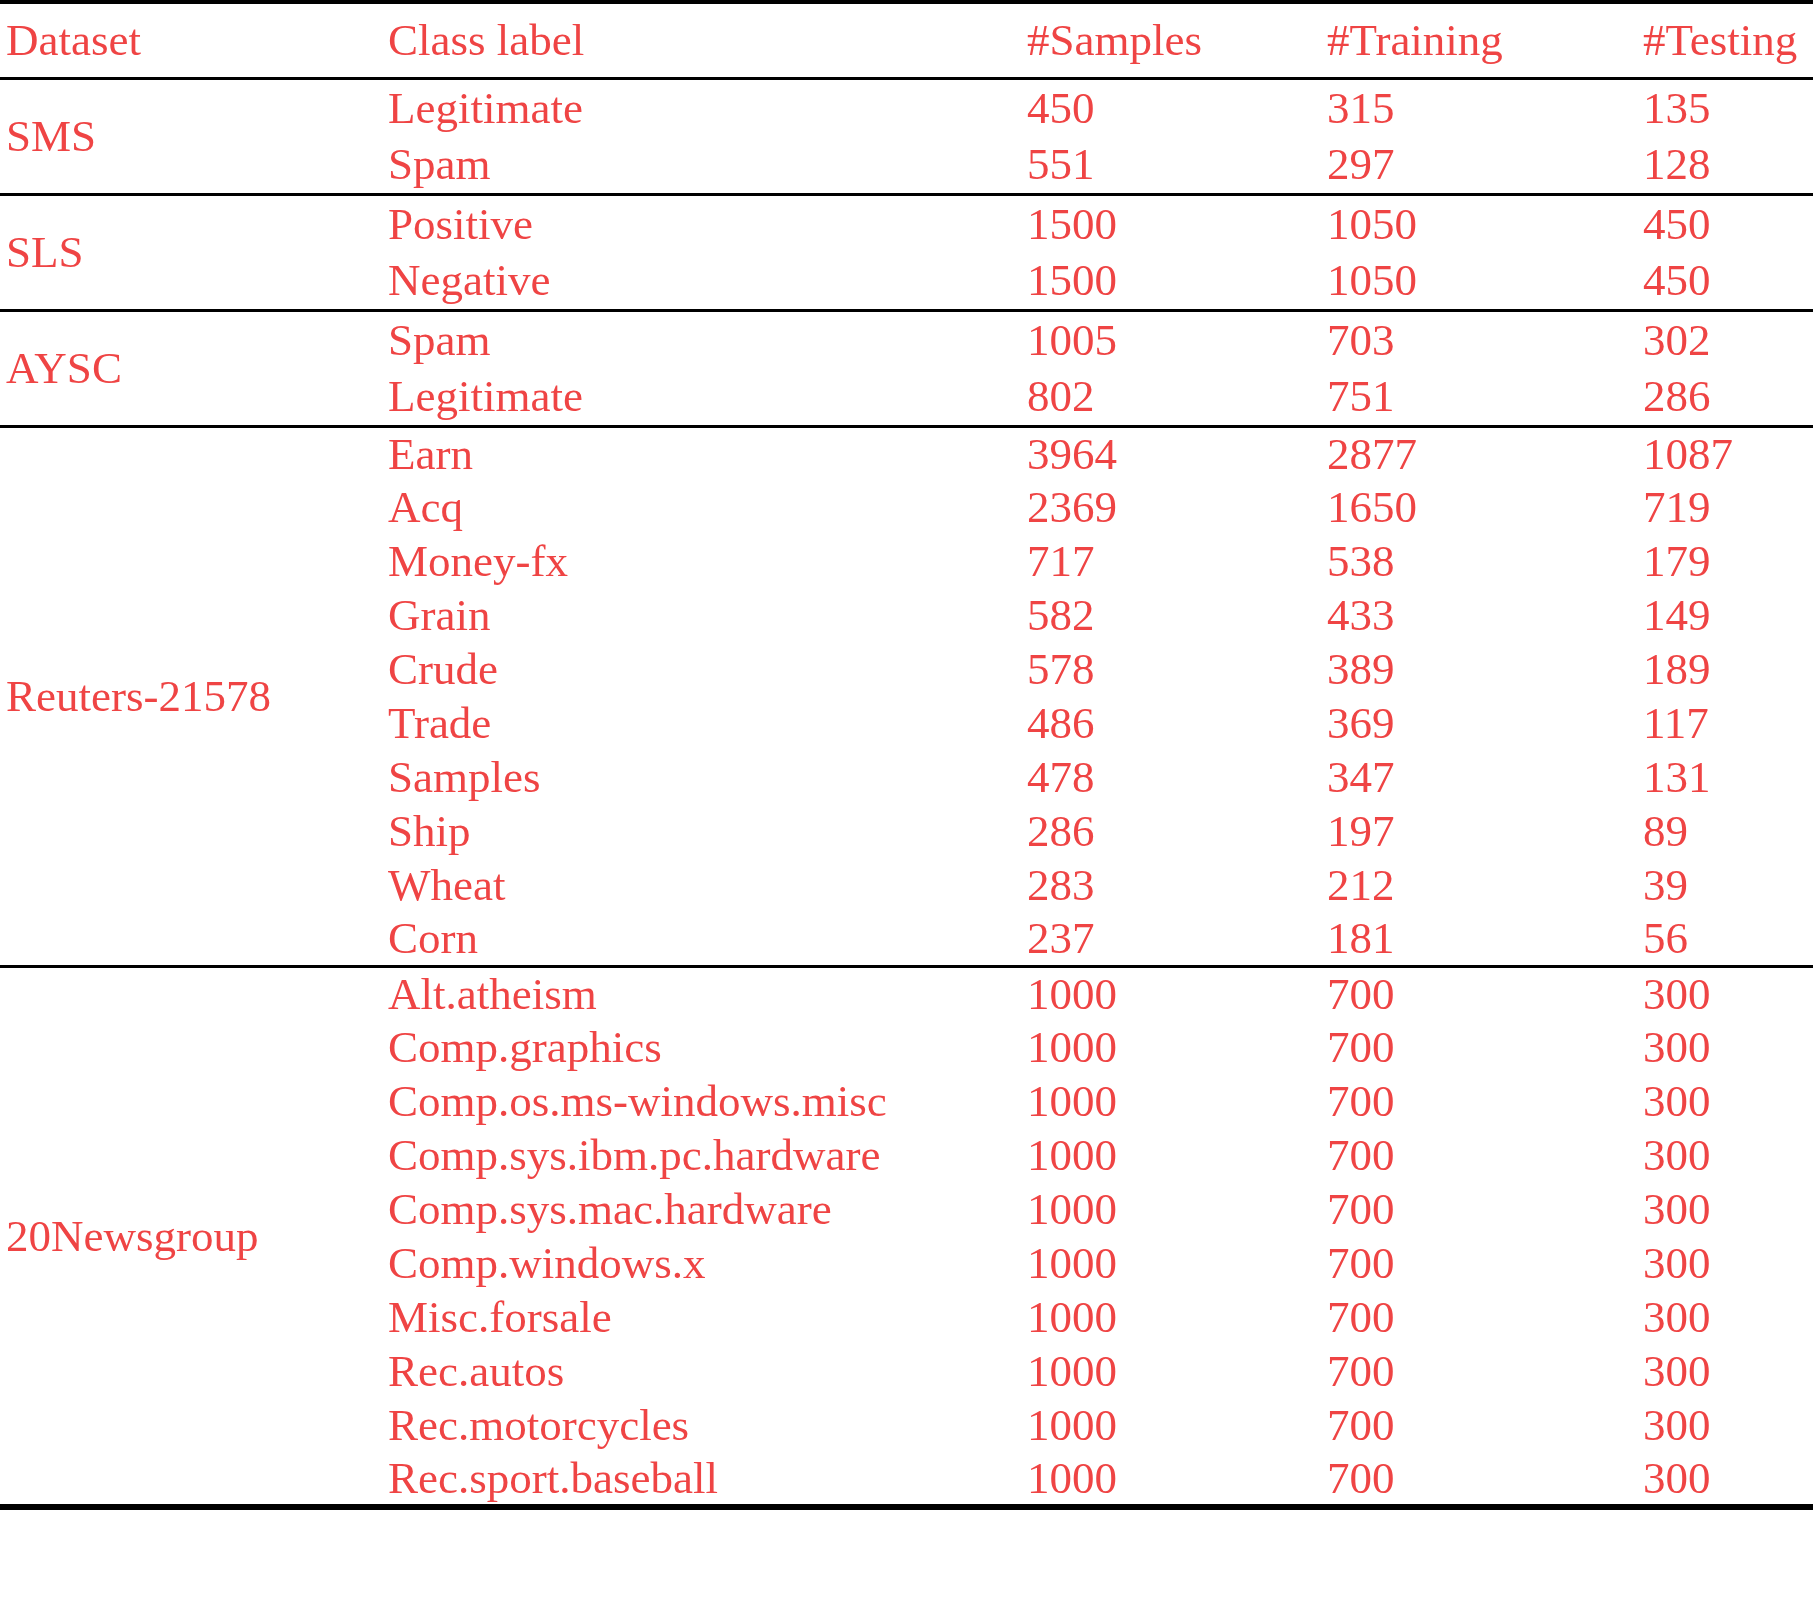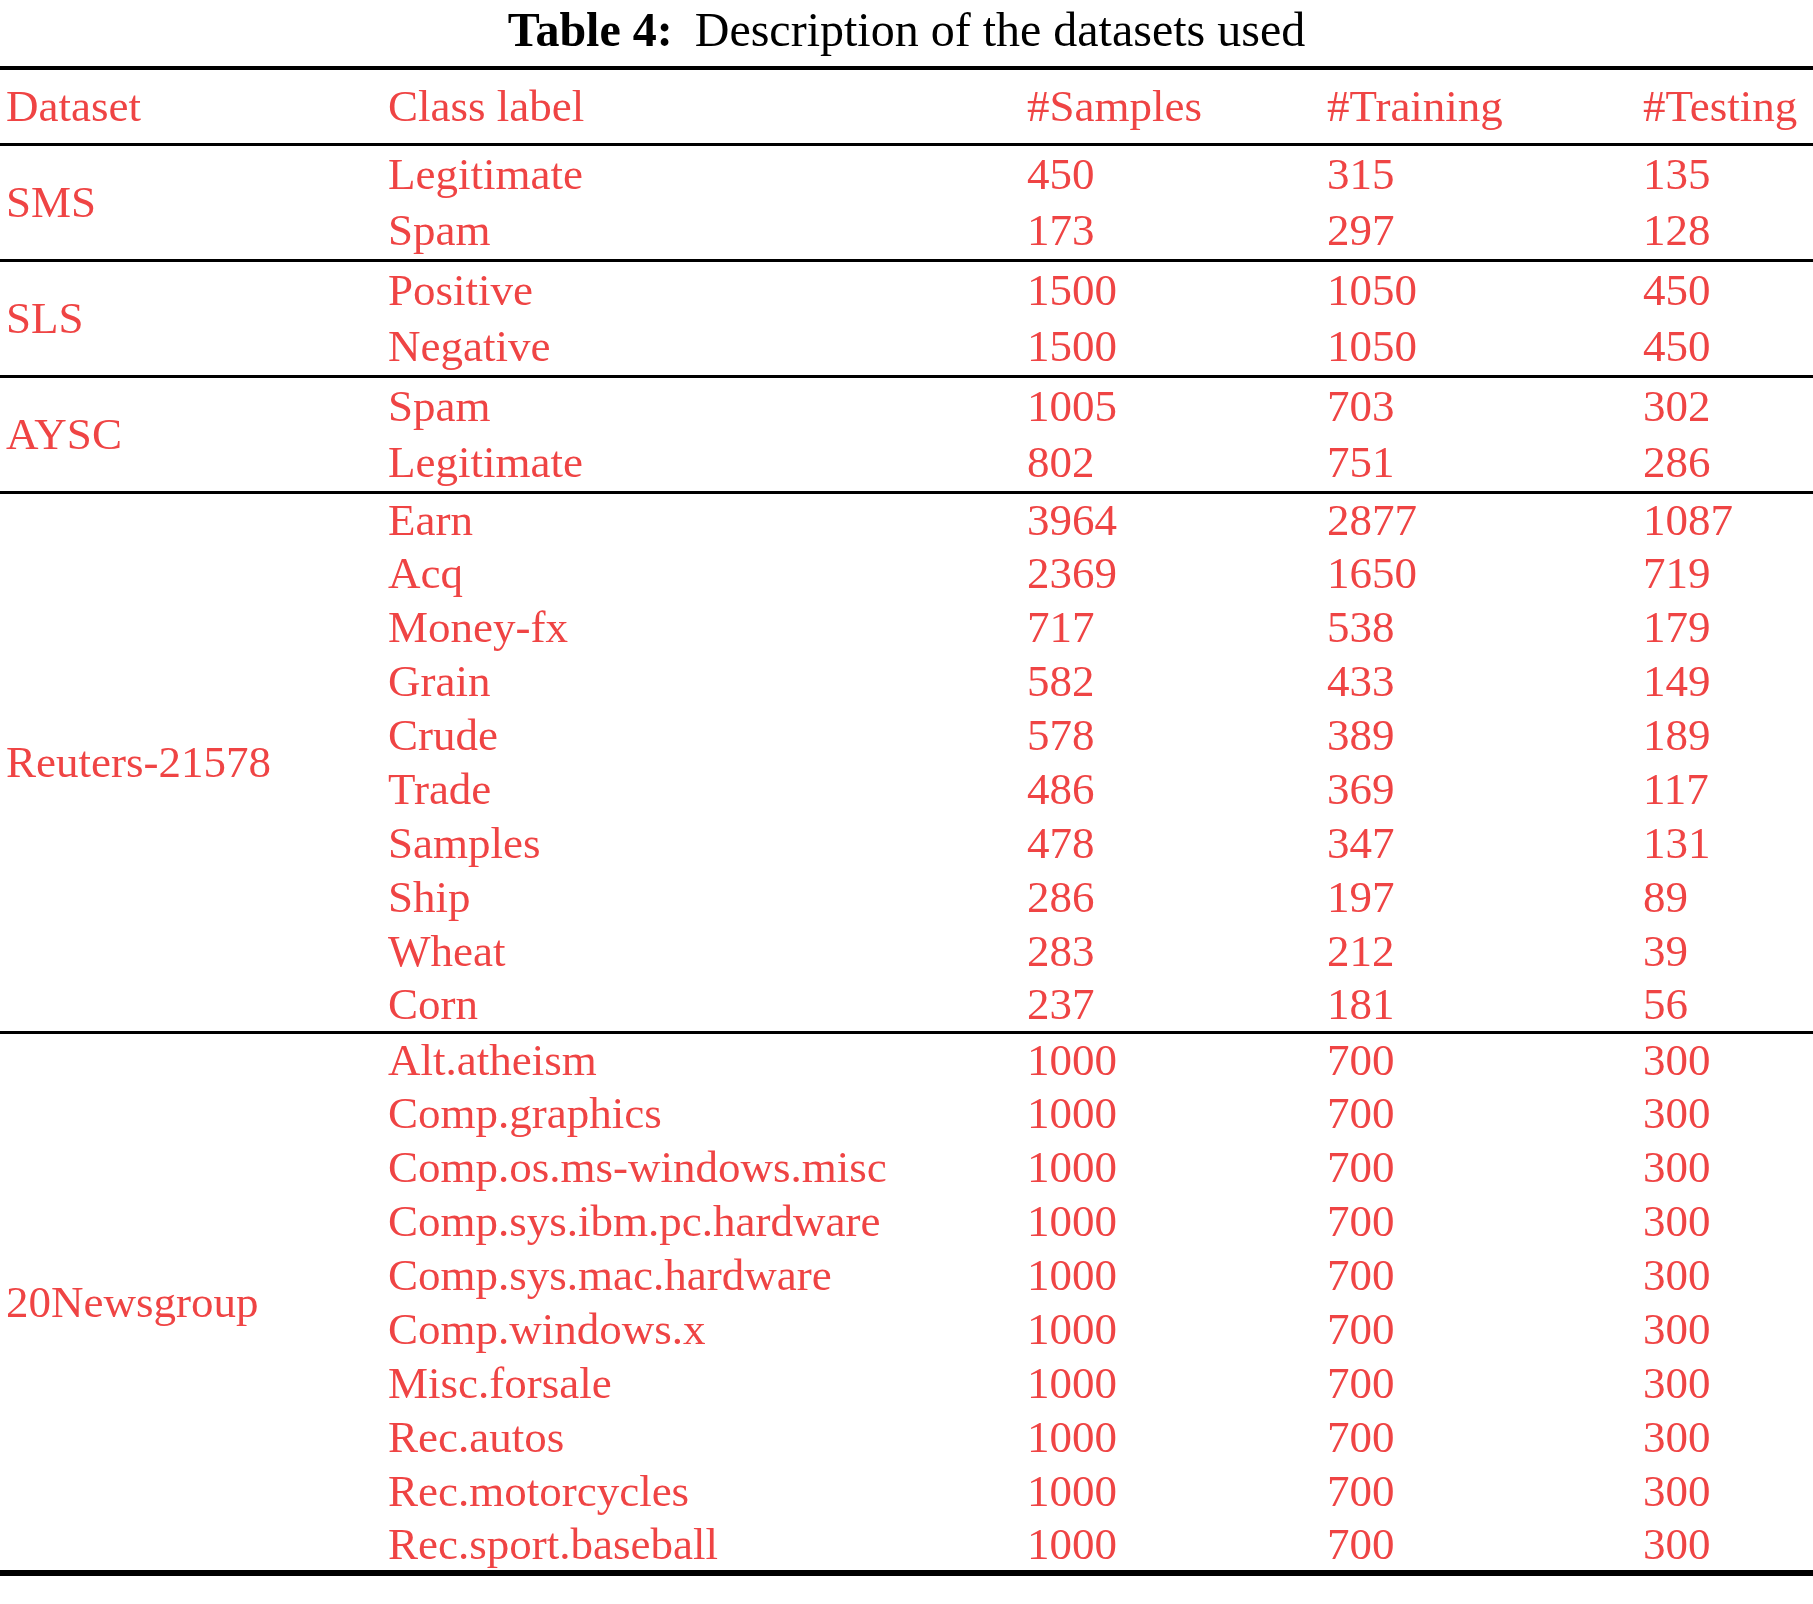--- a/index.html
+++ b/index.html
@@ -50,24 +50,20 @@
   tbody:last-child { border-bottom: none; }
   tbody.small-group tr { height: 58px; }
   tbody.big-group tr { height: 54px; }
   td.ds { vertical-align: middle; }
 </style>
 </head>
 <body>
 
 <div class="page">
 
-  <div class="caption">
-    <span class="cap-label">Table 4:</span>
-    <span class="cap-text">Description of the datasets used</span>
-  </div>
 
   <table class="datasets">
     <colgroup>
       <col class="c1">
         <col class="c2">
         <col class="c3">
         <col class="c4">
         <col class="c5">
     </colgroup>
     <thead>
@@ -83,21 +79,21 @@
     <tbody class="small-group">
       <tr>
         <td class="ds" rowspan="2">SMS</td>
         <td>Legitimate</td>
         <td>450</td>
         <td>315</td>
         <td>135</td>
       </tr>
       <tr>
         <td>Spam</td>
-        <td>173</td>
+        <td>551</td>
         <td>297</td>
         <td>128</td>
       </tr>
     </tbody>
 
     <tbody class="small-group">
       <tr>
         <td class="ds" rowspan="2">SLS</td>
         <td>Positive</td>
         <td>1500</td>

